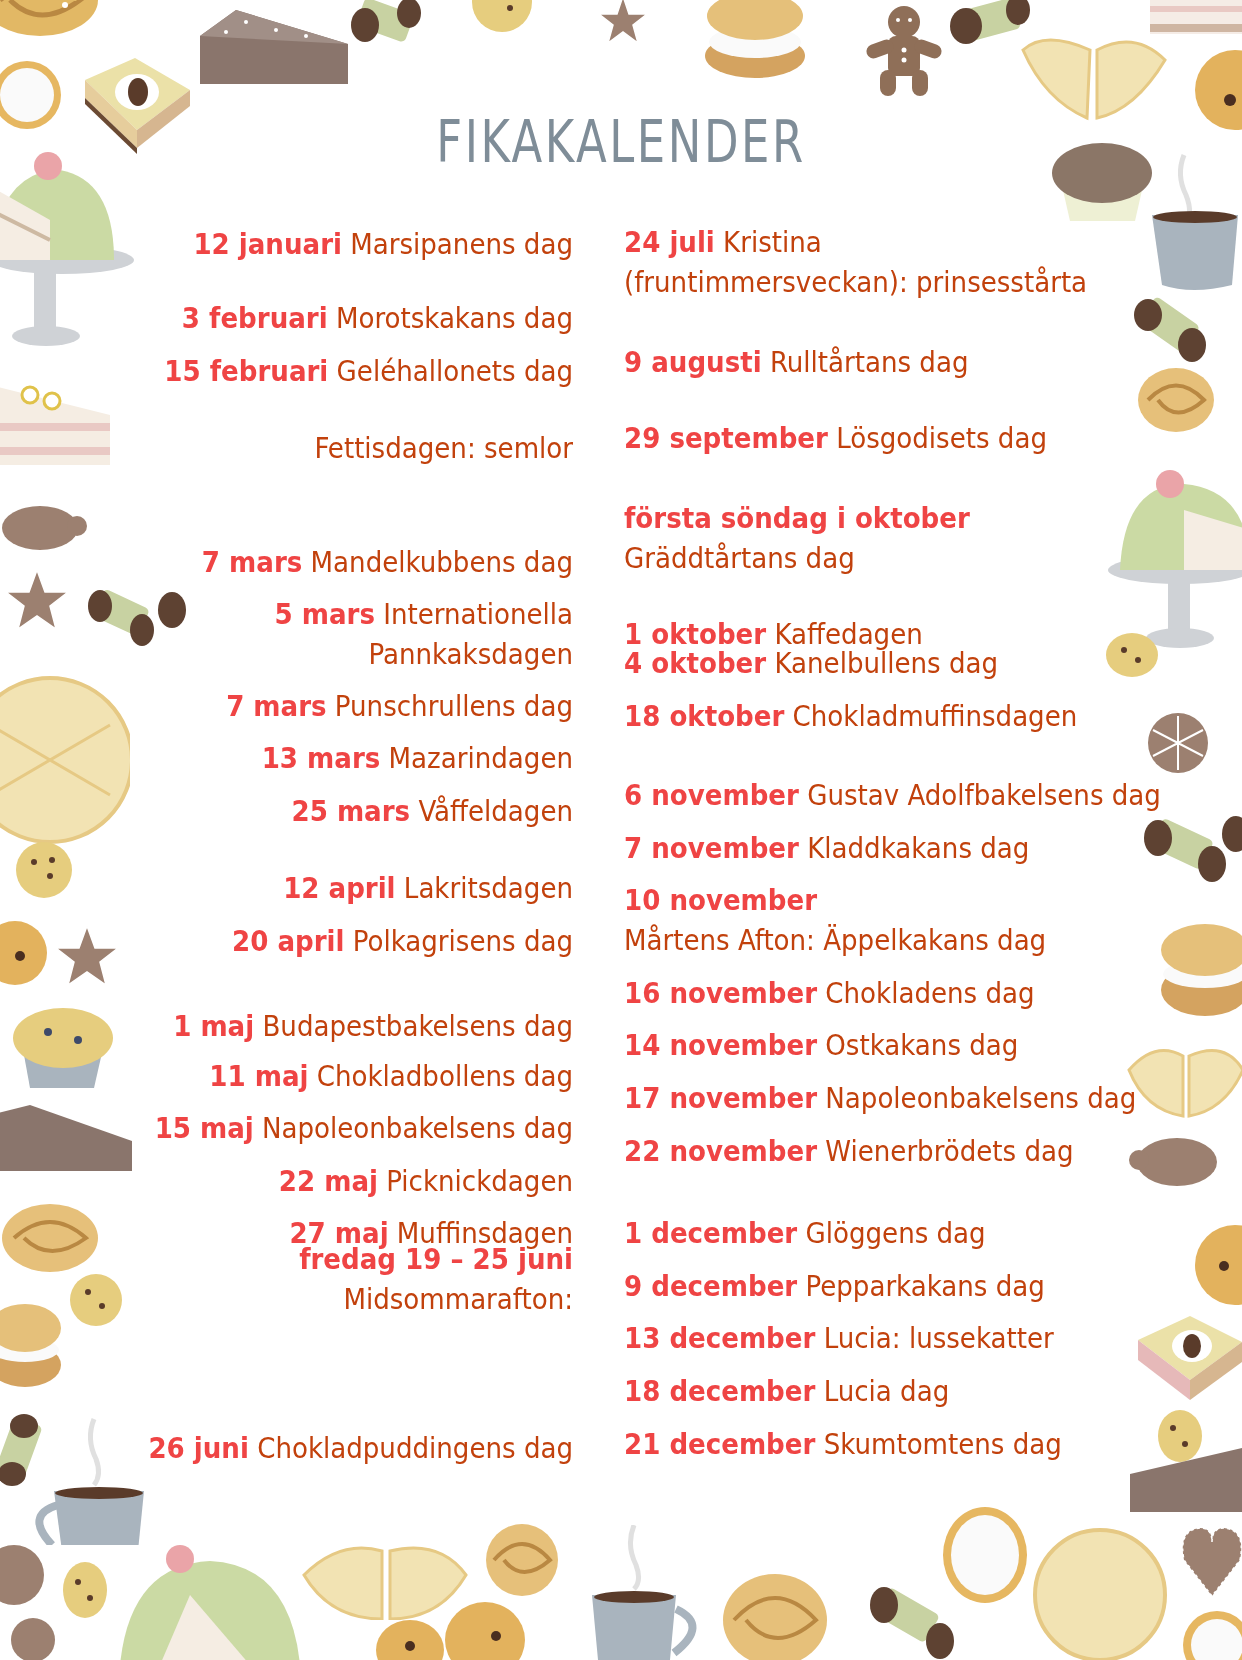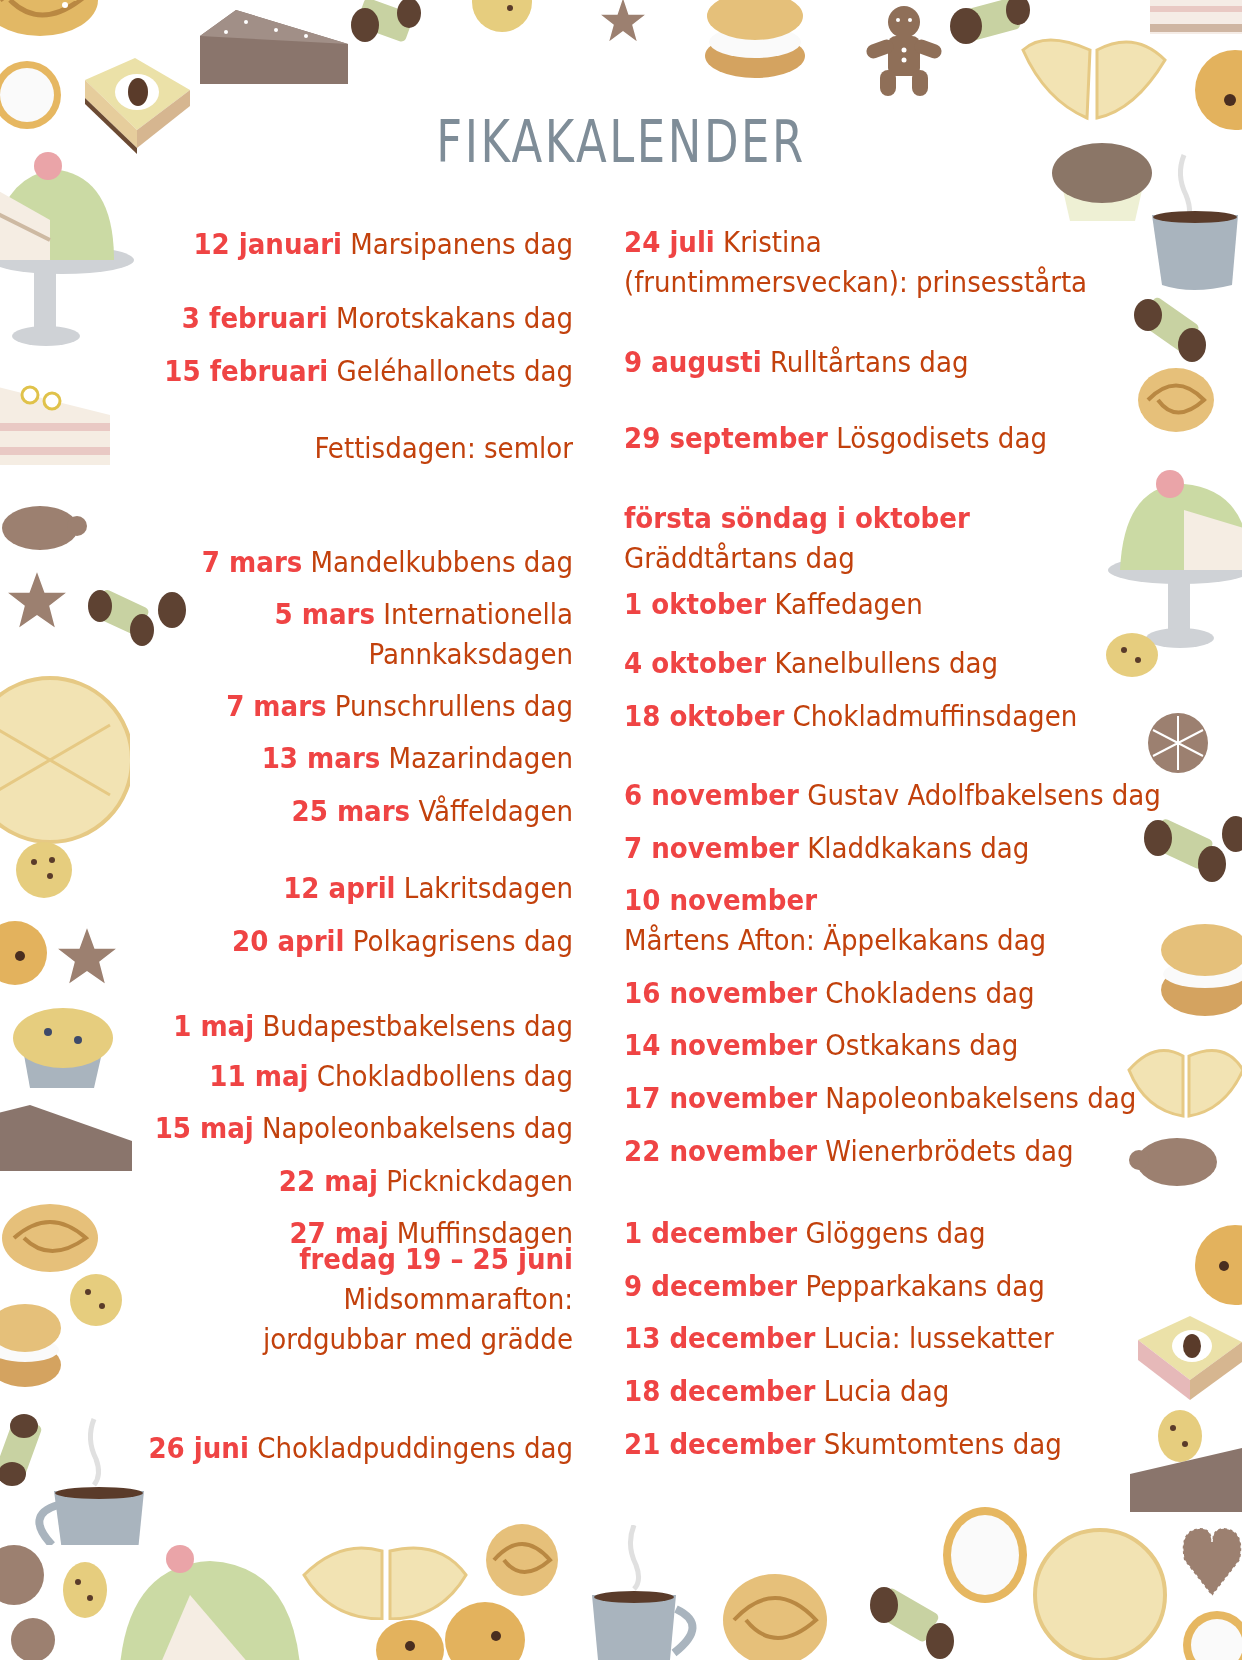--- a/index.html
+++ b/index.html
@@ -497,37 +497,36 @@
     <div class="entry" style="top:868px"><span class="date">12 april</span> <span class="desc">Lakritsdagen</span></div>
     <div class="entry" style="top:921px"><span class="date">20 april</span> <span class="desc">Polkagrisens dag</span></div>
     <div class="entry" style="top:1006px"><span class="date">1 maj</span> <span class="desc">Budapestbakelsens dag</span></div>
     <div class="entry" style="top:1056px"><span class="date">11 maj</span> <span class="desc">Chokladbollens dag</span></div>
     <div class="entry" style="top:1108px"><span class="date">15 maj</span> <span class="desc">Napoleonbakelsens dag</span></div>
     <div class="entry" style="top:1161px"><span class="date">22 maj</span> <span class="desc">Picknickdagen</span></div>
     <div class="entry" style="top:1213px"><span class="date">27 maj</span> <span class="desc">Muffinsdagen</span></div>
     <div class="entry" style="top:1239px">
         <span class="date line2">fredag 19 – 25 juni</span>
         <span class="desc line2">Midsommarafton:</span>
-        <span class="desc line2">jordgubbar med grädde</span>
       </div>
     <div class="entry" style="top:1428px"><span class="date">26 juni</span> <span class="desc">Chokladpuddingens dag</span></div>
   </div>
 
   <div class="col col-right">
     <div class="entry" style="top:222px">
         <span class="line2"><span class="date">24 juli</span> <span class="desc">Kristina</span></span>
         <span class="desc line2">(fruntimmersveckan): prinsesstårta</span>
       </div>
     <div class="entry" style="top:342px"><span class="date">9 augusti</span> <span class="desc">Rulltårtans dag</span></div>
     <div class="entry" style="top:418px"><span class="date">29 september</span> <span class="desc">Lösgodisets dag</span></div>
     <div class="entry" style="top:498px">
         <span class="date line2">första söndag i oktober</span>
         <span class="desc line2">Gräddtårtans dag</span>
       </div>
-    <div class="entry" style="top:584px"><span class="date">1 oktober</span> <span class="desc">Kaffedagen</span></div>
+    <div class="entry" style="top:614px"><span class="date">1 oktober</span> <span class="desc">Kaffedagen</span></div>
     <div class="entry" style="top:643px"><span class="date">4 oktober</span> <span class="desc">Kanelbullens dag</span></div>
     <div class="entry" style="top:696px"><span class="date">18 oktober</span> <span class="desc">Chokladmuffinsdagen</span></div>
     <div class="entry" style="top:775px"><span class="date">6 november</span> <span class="desc">Gustav Adolfbakelsens dag</span></div>
     <div class="entry" style="top:828px"><span class="date">7 november</span> <span class="desc">Kladdkakans dag</span></div>
     <div class="entry" style="top:880px">
         <span class="date line2">10 november</span>
         <span class="desc line2">Mårtens Afton: Äppelkakans dag</span>
       </div>
     <div class="entry" style="top:973px"><span class="date">16 november</span> <span class="desc">Chokladens dag</span></div>
     <div class="entry" style="top:1025px"><span class="date">14 november</span> <span class="desc">Ostkakans dag</span></div>

